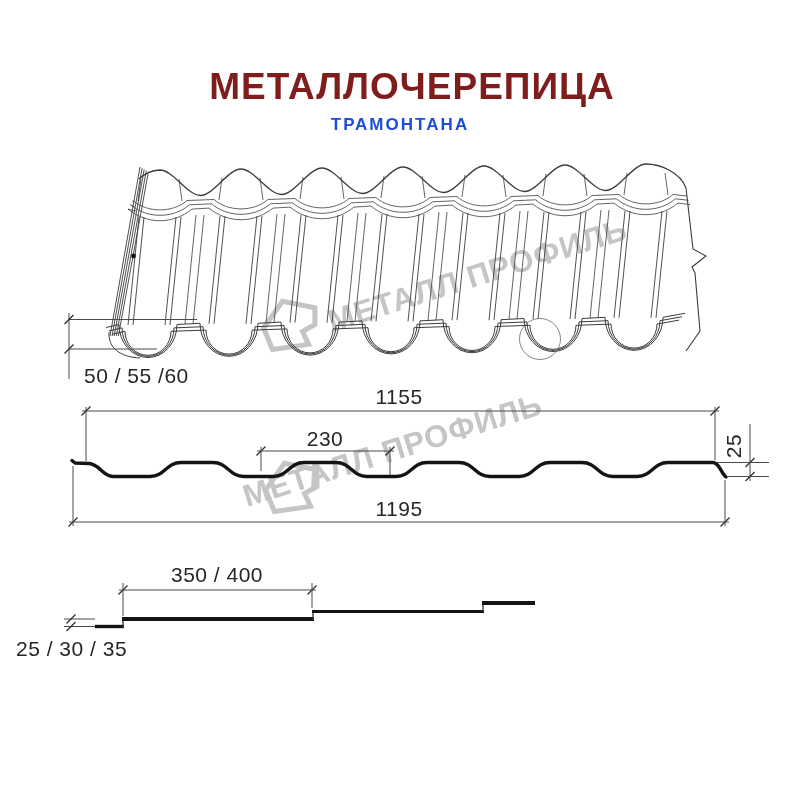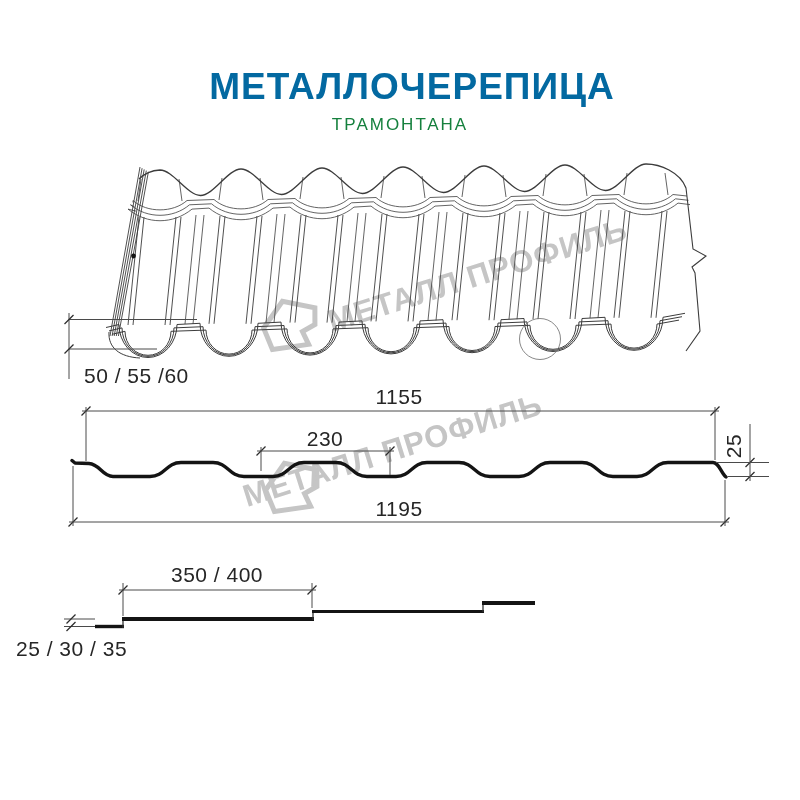--- a/index.html
+++ b/index.html
@@ -1,19 +1,19 @@
 <!DOCTYPE html>
 <html><head>
 <meta charset="utf-8">
 <style>
   html,body{margin:0;padding:0;background:#ffffff;}
   body{width:800px;height:800px;position:relative;font-family:"Liberation Sans",sans-serif;overflow:hidden;}
   .header{position:absolute;top:0;left:0;width:800px;text-align:center;z-index:2;}
-  .title{margin:66px 16px 0 0;font-size:37px;font-weight:bold;letter-spacing:1px;color:#0369a1;padding-left:40px;}
-  .subtitle{margin-top:7px;font-size:17px;font-weight:normal;letter-spacing:2px;color:#15803d;}
+  .title{margin:66px 16px 0 0;font-size:37px;font-weight:bold;letter-spacing:1px;color:#7f1d1d;padding-left:40px;}
+  .subtitle{margin-top:7px;font-size:17px;font-weight:bold;letter-spacing:2px;color:#1d4ed8;}
   svg{position:absolute;left:0;top:0;z-index:1;}
   .dim{font-size:21px;fill:#262626;letter-spacing:0.5px;font-family:"Liberation Sans",sans-serif;}
   .wm-text{font-size:31px;font-weight:bold;letter-spacing:1px;font-family:"Liberation Sans",sans-serif;}
 </style>
 </head>
 <body>
 
 <div class="header">
   <h1 class="title">МЕТАЛЛОЧЕРЕПИЦА</h1>
   <div class="subtitle">ТРАМОНТАНА</div>

